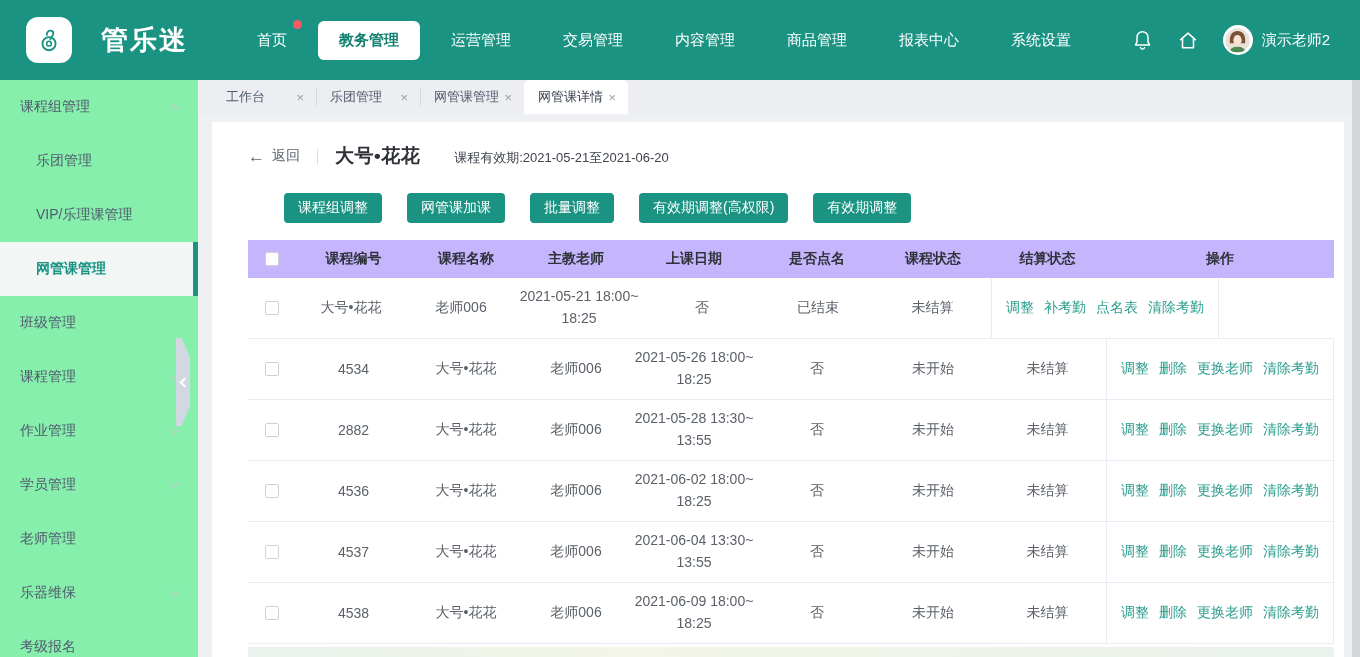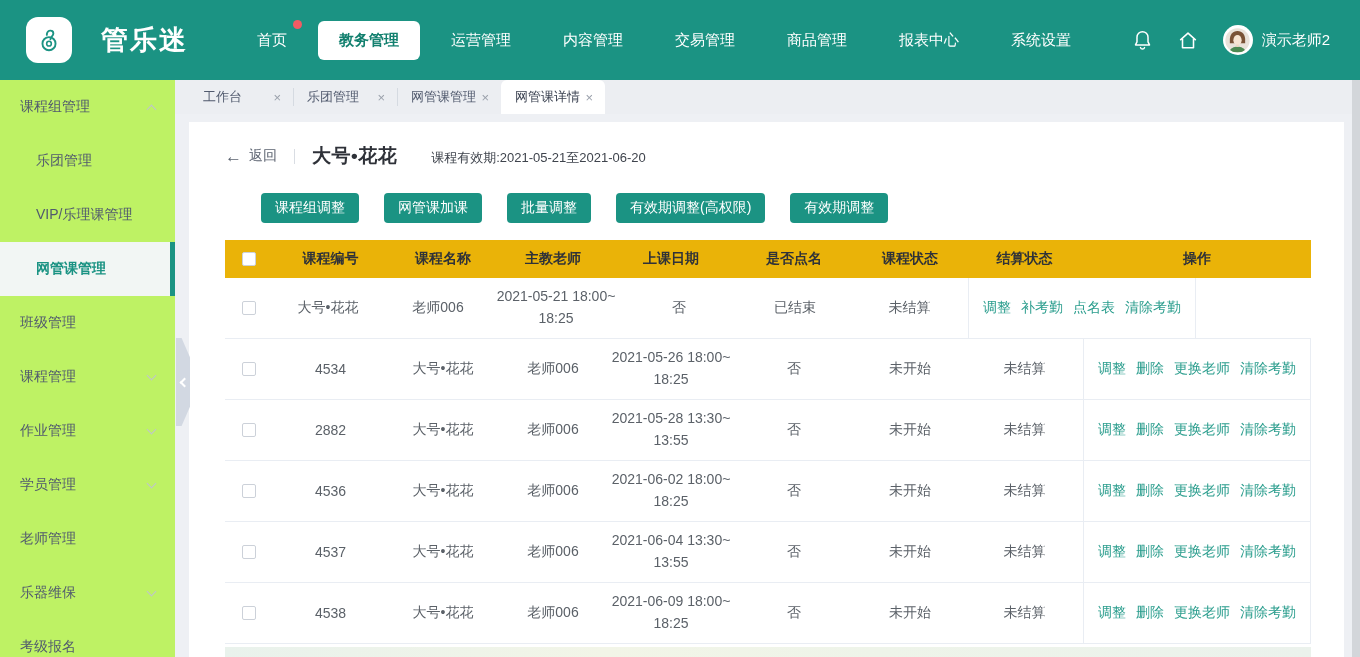--- a/index.html
+++ b/index.html
@@ -22,21 +22,21 @@
   .nav-ico { display:flex; cursor:pointer; }
   .user-wrap { display:flex; align-items:center; gap:9px; cursor:pointer; }
   .avatar-ring { width:30px; height:30px; border-radius:50%; background:#fff;
     display:flex; align-items:center; justify-content:center; }
   .user-name { color:#fff; font-size:15px; }
 
   
   .app-body { display:flex; height:577px; position:relative; }
 
   
-  .sidebar { width:175px; background:#bef264; flex-shrink:0; overflow:hidden; }
+  .sidebar { width:198px; background:#86efac; flex-shrink:0; overflow:hidden; }
   .side-item { height:54px; display:flex; align-items:center; padding-left:20px;
     font-size:14px; color:#515a6e; position:relative; cursor:pointer; }
   .side-item.sub { padding-left:36px; }
   .side-item.active { background:#f2f6f4; color:#1b9383; font-weight:bold; }
   .side-item.active::after { content:""; position:absolute; right:0; top:0; bottom:0;
     width:5px; background:#1b9383; }
   .chev { width:7px; height:7px; border-right:1.6px solid #bfc4cd; border-bottom:1.6px solid #bfc4cd;
     position:absolute; right:20px; }
   .chev.down { transform:rotate(45deg); top:22px; }
   .chev.up   { transform:rotate(-135deg); top:26px; }
@@ -68,21 +68,21 @@
   .page-title { font-size:19px; font-weight:bold; color:#2e3138; letter-spacing:.5px; }
   .validity { font-size:13px; font-weight:normal; color:#3f444d; margin-left:34px; padding-top:3px; }
 
   .btn-row { display:flex; gap:25px; margin-top:21px;margin-left:36px; }
   .btn { height:30px; background:#1b9383; color:#fff; font-size:14px; border:none;
     border-radius:4px; padding:0 14px; display:flex; align-items:center; cursor:pointer;
     font-family:inherit; white-space:nowrap; }
 
   
   .table { margin-top:17px; width:1086px; }
-  .t-head { display:flex; background:#eab308; height:38px; align-items:center;
+  .t-head { display:flex; background:#c4b5fd; height:38px; align-items:center;
     font-size:14px; font-weight:bold; color:#2f3238; }
   .t-row { display:flex; height:61px; align-items:stretch; border-bottom:1px solid #e9edf3;
     font-size:14px; color:#5b6168; }
   .cell { flex-shrink:0; display:flex; align-items:center; justify-content:center; text-align:center; }
   .col-check   { width:48px; }
   .col-id      { width:115px; }
   .col-name    { width:110px; }
   .col-teacher { width:110px; }
   .col-date    { width:126px; }
   .col-roll    { width:120px; }
@@ -111,22 +111,22 @@
         <circle cx="22" cy="27" r="3.2" stroke="#1b9383" stroke-width="2.2"></circle>
         <path d="M19 15 C19 8 28 7 28 13 C28 17 24 17 24 21" stroke="#1b9383" stroke-width="2.6" stroke-linecap="round"></path>
       </svg>
     </span>
     <span class="brand-name">管乐迷</span>
   </div>
   <div class="nav-menu">
       <div class="nav-item">首页<span class="nav-dot"></span></div>
       <div class="nav-item active">教务管理</div>
       <div class="nav-item">运营管理</div>
+      <div class="nav-item">交易管理</div>
       <div class="nav-item">内容管理</div>
-      <div class="nav-item">交易管理</div>
       <div class="nav-item">商品管理</div>
       <div class="nav-item">报表中心</div>
       <div class="nav-item">系统设置</div>
     </div>
   <div class="nav-right">
     <span class="nav-ico">
       <svg width="21" height="24" viewBox="0 0 24 26" fill="none" stroke="#fff" stroke-width="1.7" stroke-linejoin="round">
         <path d="M12 3.5a6.3 6.3 0 0 0-6.3 6.3v5.4L4 18.6h16l-1.7-3.4V9.8A6.3 6.3 0 0 0 12 3.5z"></path>
         <path d="M9.7 21.7a2.4 2.4 0 0 0 4.6 0" stroke-linecap="round"></path>
       </svg>

